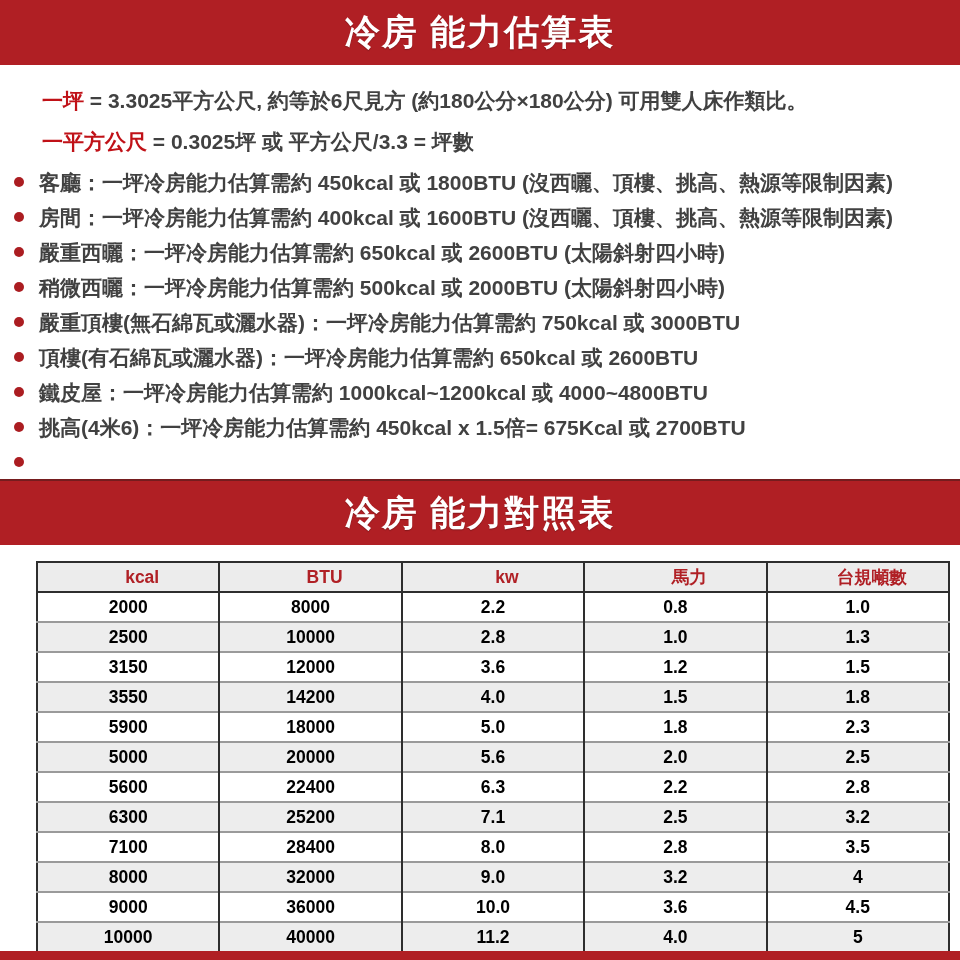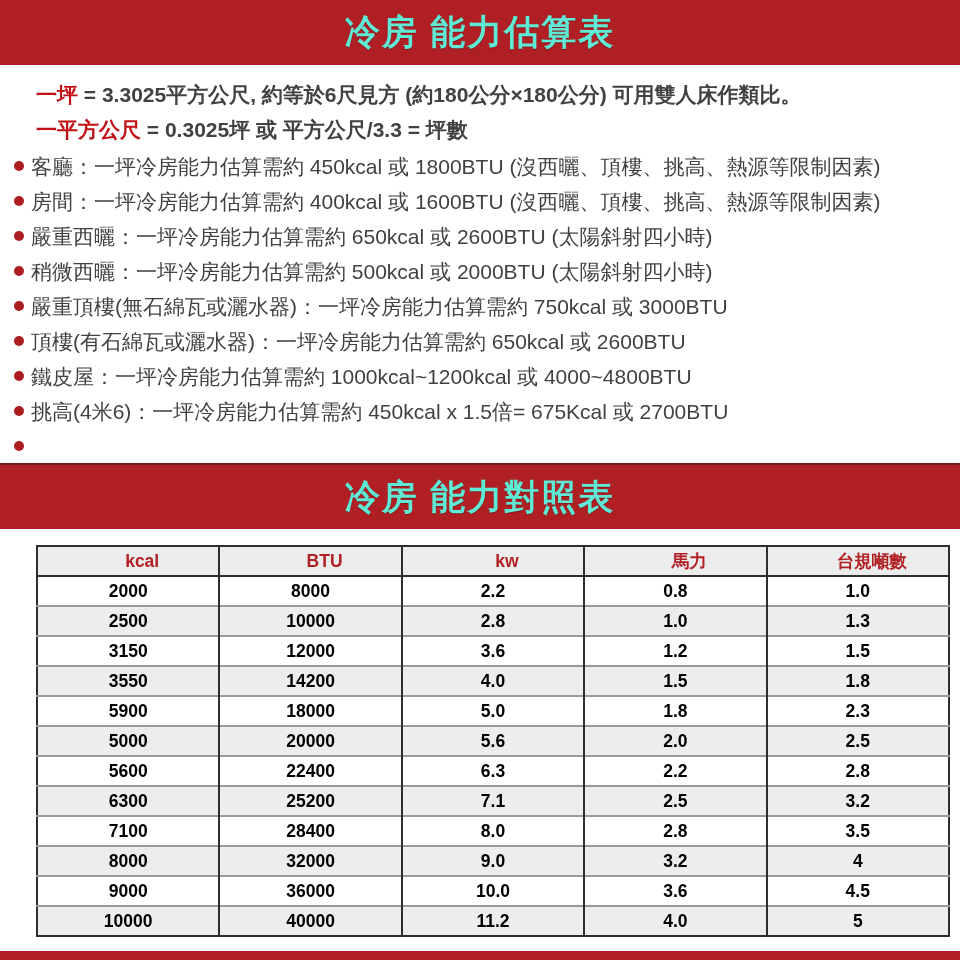--- a/index.html
+++ b/index.html
@@ -8,33 +8,33 @@
     background:#ffffff;
     font-family:"Liberation Sans","DejaVu Sans",sans-serif;
   }
 
   
   .banner {
     height:65px; background:#b01f24;
     display:flex; align-items:center; justify-content:center;
   }
   .banner .banner-title {
-    margin:0; color:#5eead4; font-size:35px; font-weight:bold; letter-spacing:2px;
+    margin:0; color:#ffffff; font-size:35px; font-weight:bold; letter-spacing:2px;
     text-shadow:0 1px 1px rgba(0,0,0,0.25);
   }
   .banner.second { height:64px; margin-top:12px; border-top:2px solid rgba(70,25,25,0.55); }
 
   
   .intro { padding:12px 18px 0 36px; }
-  .intro p { margin:0; font-size:21px; line-height:35px; color:#414141; font-weight:600; }
+  .intro p { margin:6px; font-size:21px; line-height:35px; color:#414141; font-weight:600; }
   .intro .term { color:#c01117; font-weight:bold; }
 
   
   .bullets { list-style:none; margin:2px 0 0; padding:0 8px 0 12px; }
-  .bullets li { display:flex; align-items:flex-start; font-size:21px; line-height:35px; color:#414141; font-weight:400; }
+  .bullets li { display:flex; align-items:flex-start; font-size:21px; line-height:35px; color:#414141; font-weight:700;gap:8px; }
   .bullets .dot { flex:0 0 auto; width:10px; height:10px; border-radius:50%; background:#ab1d21; margin:12px 7px 0 2px; }
 
   
   .table-wrap { margin:16px 10px 0 36px; }
   table.cmp { border-collapse:collapse; table-layout:fixed; width:914px; border:2px solid #2e2e2e; }
   table.cmp th, table.cmp td {
     height:28px; padding:0; text-align:center; vertical-align:middle;
     font-size:17.5px; font-weight:bold; border-left:2px solid #2e2e2e;
   }
   table.cmp th:first-child, table.cmp td:first-child { border-left:none; }

